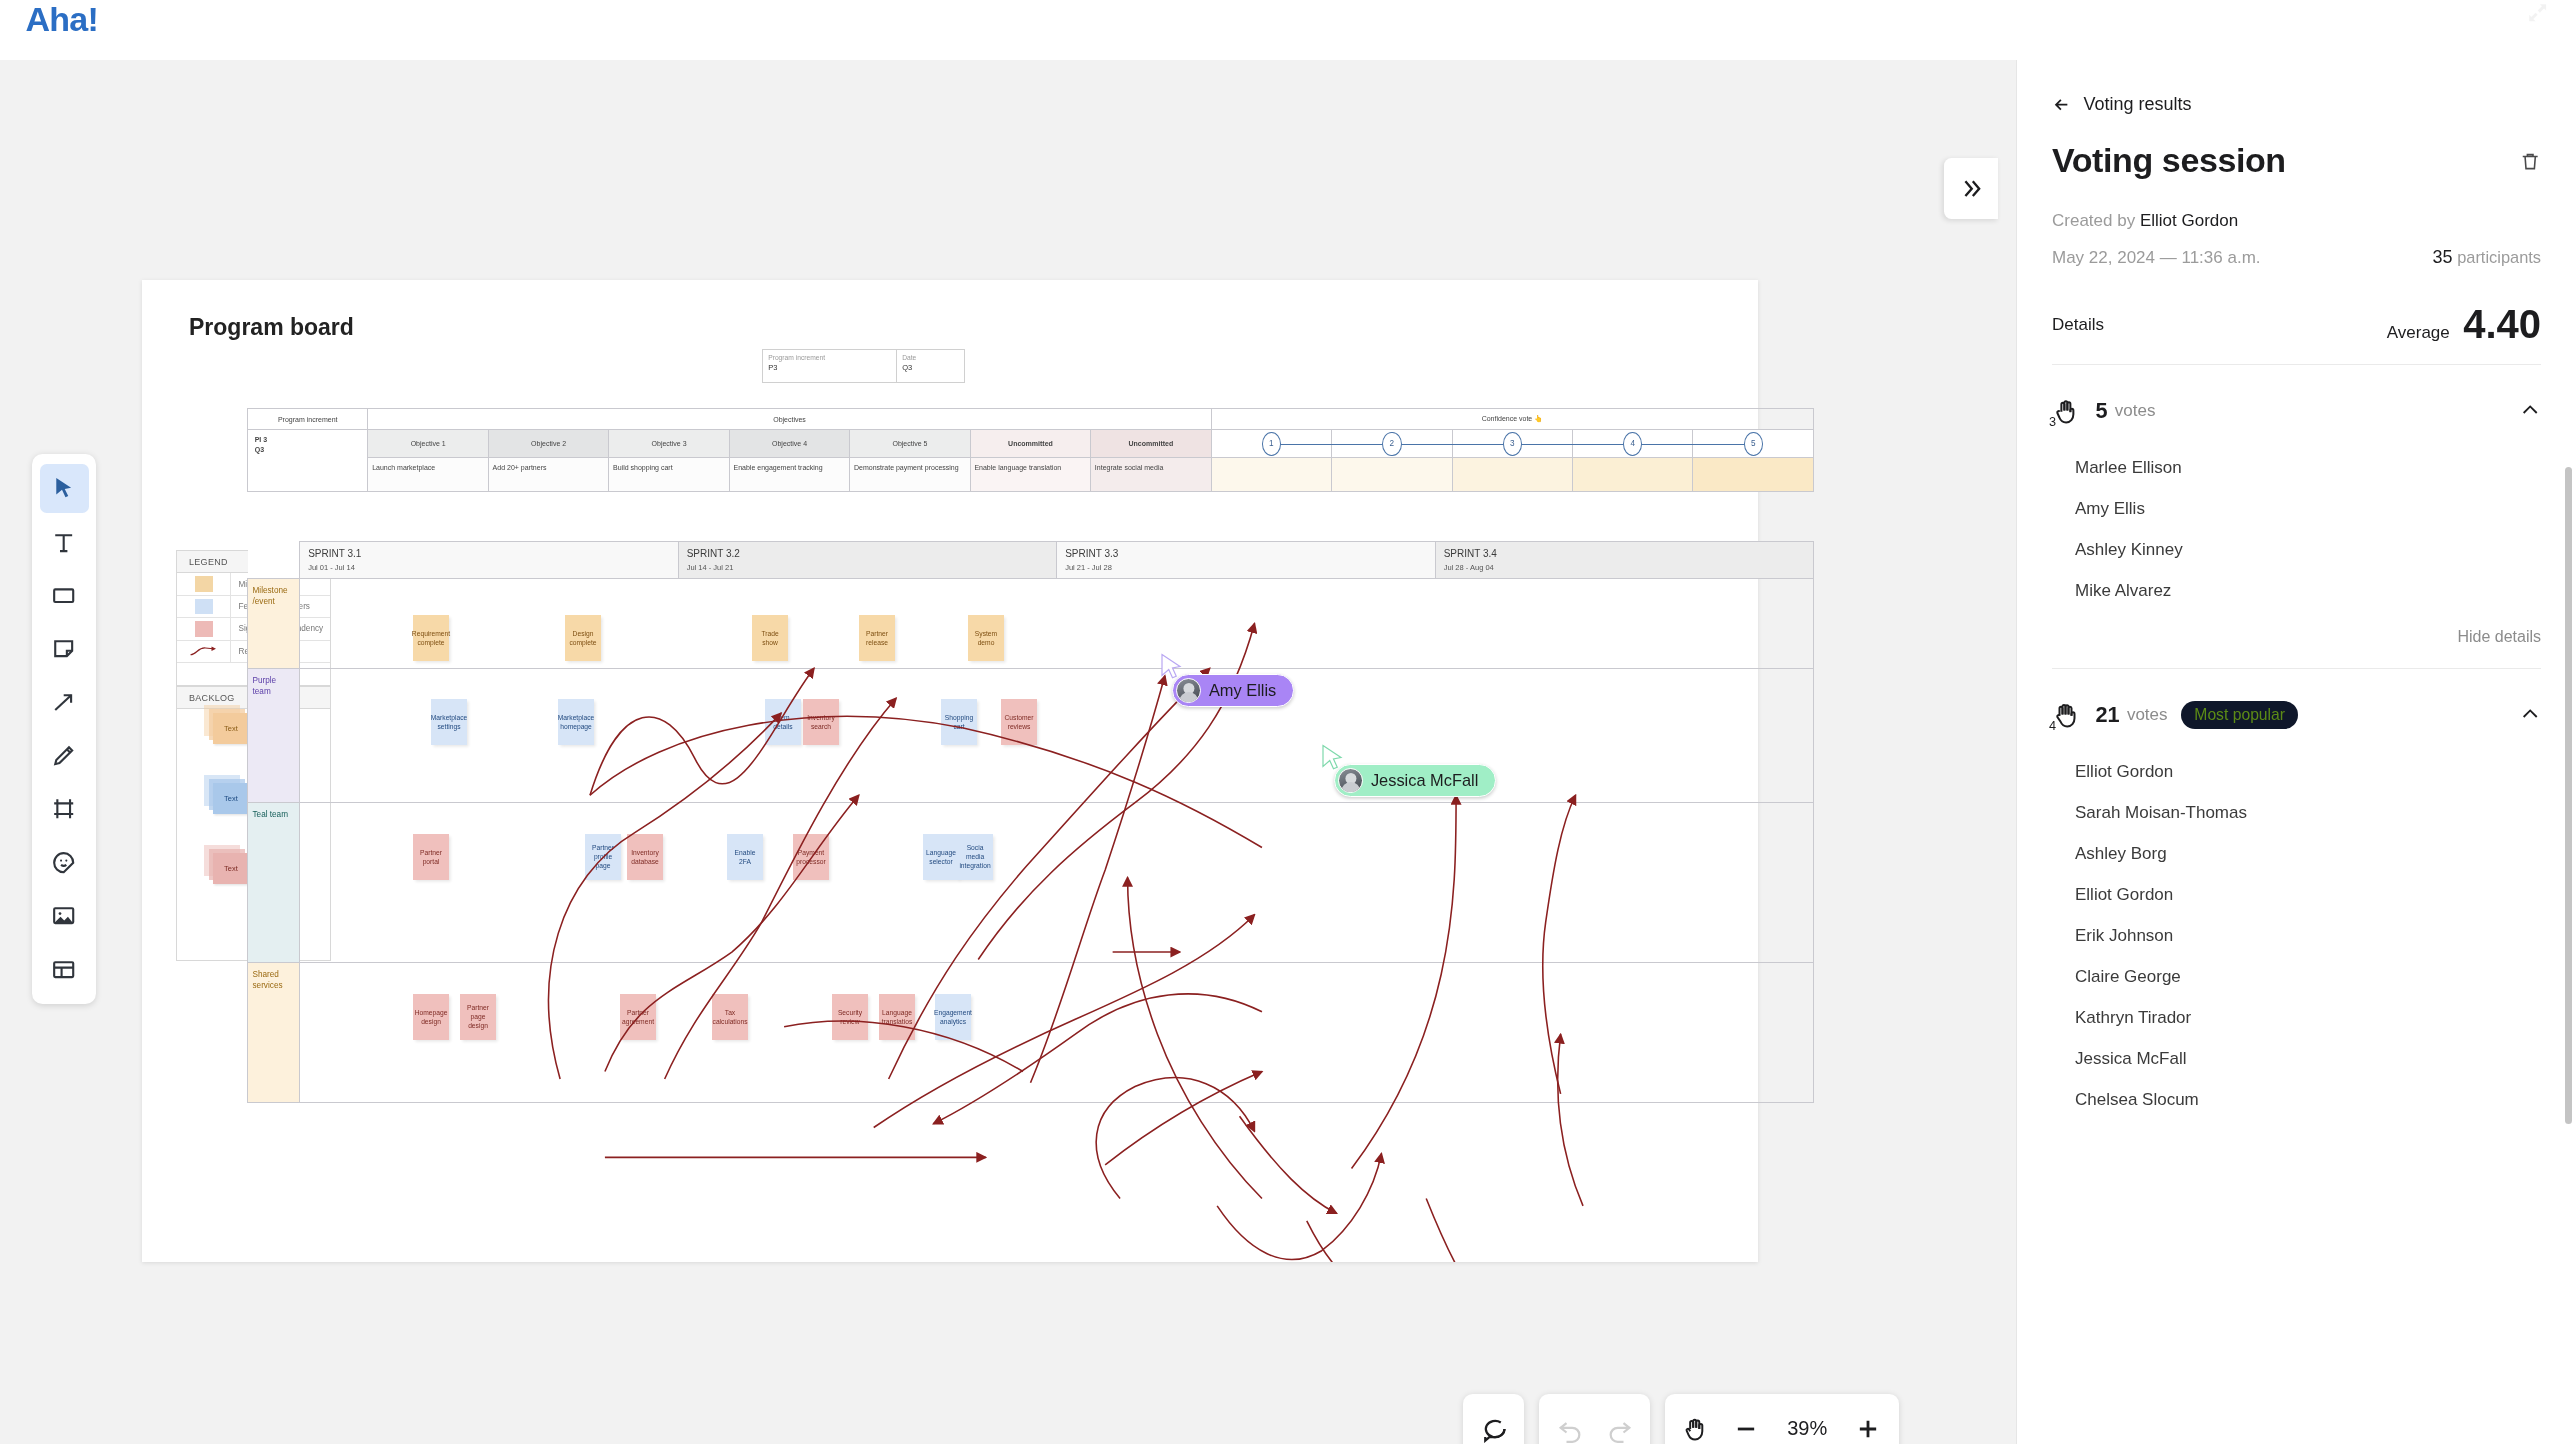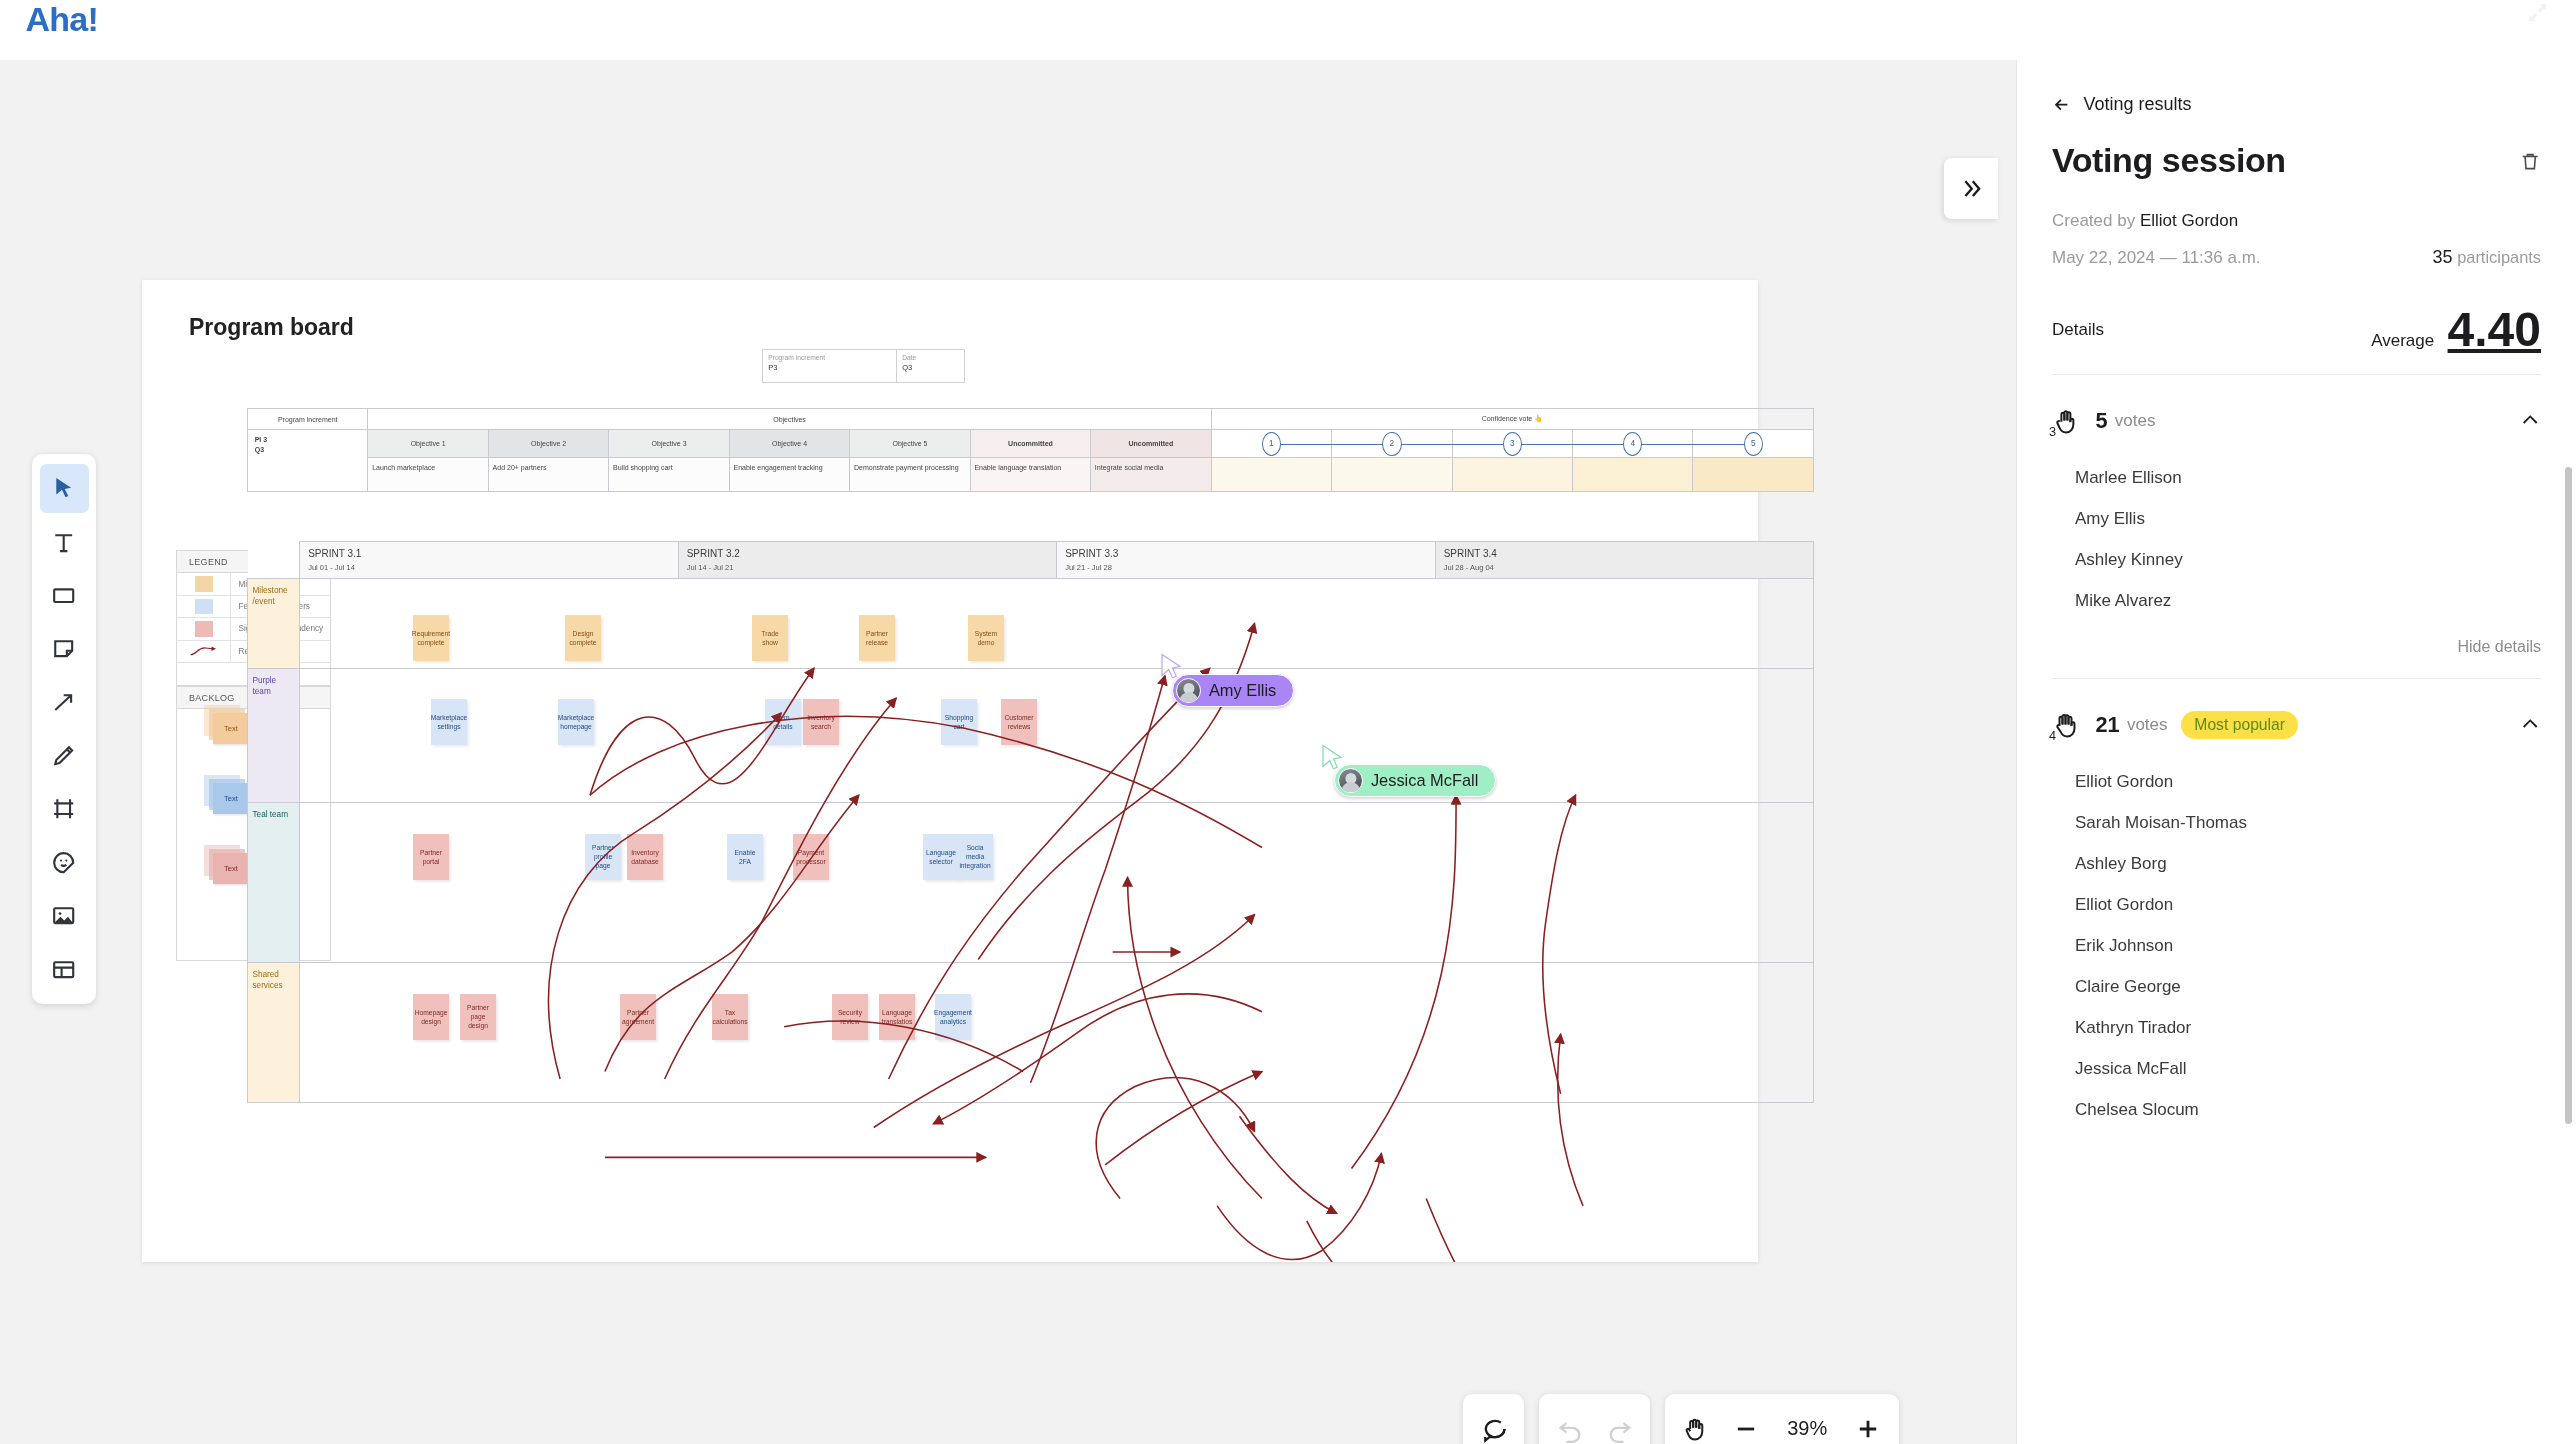--- a/index.html
+++ b/index.html
@@ -216,29 +216,29 @@
   #date-txt { font-size: 17px; color: #9b9b9b; }
   #participants { font-size: 16.4px; color: #9b9b9b; }
   #participants b { color: #1d1d1f; font-weight: normal; font-size: 18px; }
   #details-row {
     display: flex; justify-content: space-between; align-items: center;
     margin: 34px 35px 0 35px; padding-bottom: 16.4px; border-bottom: 0.7px solid #eaeaea;
   }
   #details-lbl { font-size: 17px; color: #1d1d1f; }
   .avg-wrap { display: flex; align-items: baseline; gap: 13.4px; }
   #avg-lbl { font-size: 17px; color: #1d1d1f; }
-  #avg-val { font-size: 48px; font-weight: bold; color: #1d1d1f; text-decoration: underline; }
+  #avg-val { font-size: 40px; font-weight: bold; color: #1d1d1f; }
 
   .vote-block { margin: 0 35px; }
   .vote-head { display: flex; align-items: center; gap: 13.4px; padding: 30px 0 0 0; }
   .hand { position: relative; width: 30px; height: 33px; }
   .hand .cnt { position: absolute; left: -3px; bottom: -1.5px; font-size: 12.7px; color: #1d1d1f; }
   .vote-count { font-size: 21.7px; font-weight: bold; color: #1d1d1f; }
   .vote-word { font-size: 17px; color: #8c8c8c; margin-left: -6px; }
-  .badge { background: #fde047; color: #5c8b16; font-size: 15.7px; padding: 5.2px 13.4px; border-radius: 746px; }
+  .badge { background: #0f172a; color: #5c8b16; font-size: 15.7px; padding: 5.2px 13.4px; border-radius: 746px; }
   .chev { margin-left: auto; cursor: pointer; }
   .voter { font-size: 17px; color: #3b3b3b; padding: 10.5px 0 10.5px 23px; }
   .voter.first { padding-top: 30px; }
   .hide-details { text-align: right; font-size: 16px; color: #8c8c8c; padding: 16.4px 0 22.4px 0; cursor: pointer; }
   .divider { height: 0.7px; background: #eaeaea; margin: 0 35px; }
   #panel-scrollbar {
     position: absolute; right: 3.7px; top: 407px; width: 7.5px; height: 657px;
     background: #c4c4c4; border-radius: 3.7px; cursor: pointer;
   }
 </style>

